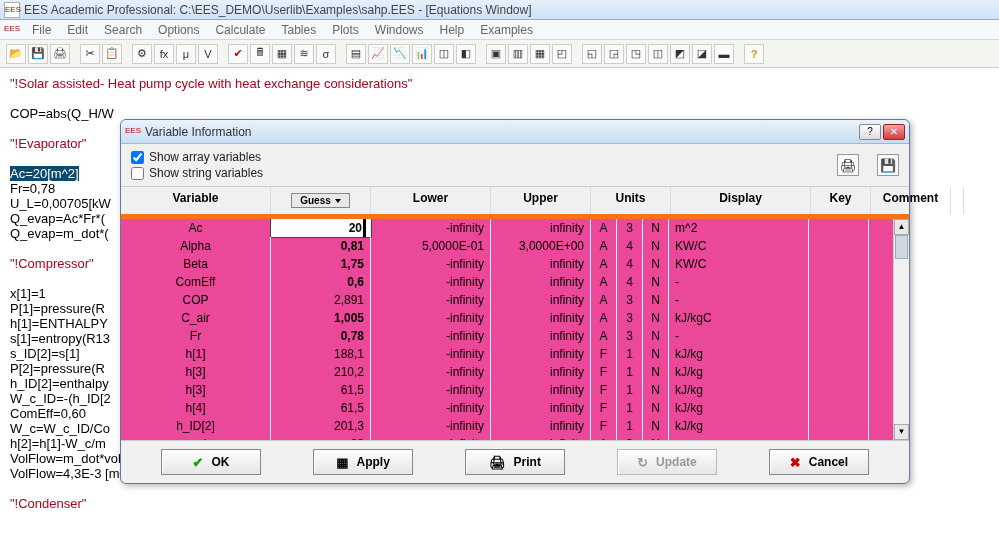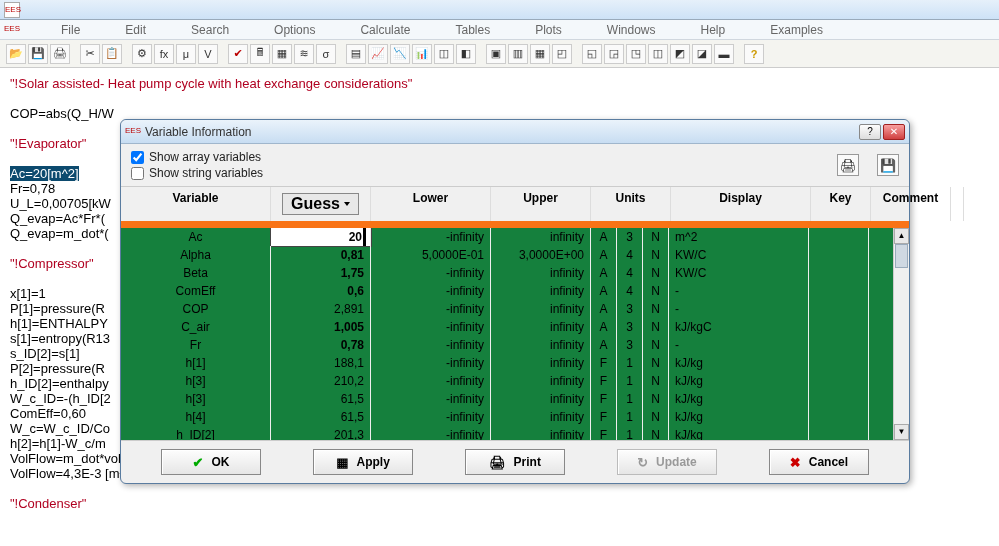--- a/index.html
+++ b/index.html
@@ -6,21 +6,21 @@
 body { background: #fff; width: 999px; height: 546px; overflow: hidden; font-size: 12px; }
 
 
 .main-titlebar { background: linear-gradient(#e6f0fa,#cde2f7); height: 20px; display: flex; align-items: center; padding: 0 4px; border-bottom: 1px solid #9ab; color: #444; }
 .main-titlebar .ees-logo { width: 16px; height: 16px; background: #fff; border: 1px solid #aaa; font-size: 8px; color: #b00; text-align: center; line-height: 14px; margin-right: 4px; }
 .main-titlebar .title { font-size: 12px; }
 
 
 .menubar { height: 20px; display: flex; align-items: center; padding: 0 4px; background: #f4f8fb; border-bottom: 1px solid #d0d7de; }
 .menubar .ees-logo { width: 16px; height: 16px; font-size: 8px; color: #b00; text-align: center; line-height: 14px; margin-right: 4px; }
-.menubar span { padding: 0 8px; color: #666; font-size: 12px; margin-left: 29px; }
+.menubar span { padding: 0 8px; color: #666; font-size: 12px; }
 
 
 .toolbar { height: 28px; background: #f4f4f0; border-bottom: 1px solid #ccc; display: flex; align-items: center; padding: 0 6px; gap: 2px; }
 .toolbar .btn { width: 20px; height: 20px; border: 1px solid #ccc; background: #fafafa; display: flex; align-items: center; justify-content: center; font-size: 11px; color: #333; }
 .toolbar .sep { width: 6px; }
 
 
 .code-area { padding: 8px 10px; font-family: "Courier New", monospace; font-size: 13px; line-height: 15px; position: relative; }
 .code-area .red { color: #b00020; }
 .code-area .blue { color: #0040c0; }
@@ -35,27 +35,27 @@
 .dialog-titlebar .winbtn { width: 22px; height: 16px; border: 1px solid #888; background: linear-gradient(#fdfdfd,#ddd); margin-left: 2px; text-align: center; font-size: 10px; line-height: 14px; border-radius: 2px; }
 .dialog-titlebar .winbtn.close { background: linear-gradient(#f8a0a0,#d04040); color: #fff; border-color: #a02020; }
 
 .dialog-top { padding: 6px 10px 4px; display: flex; align-items: flex-start; justify-content: space-between; }
 .checks label { display: flex; align-items: center; font-size: 12px; color: #222; margin-bottom: 2px; }
 .checks input { margin-right: 5px; }
 .top-icons { display: flex; gap: 18px; padding-top: 4px; }
 .top-icons .ibtn { width: 22px; height: 22px; border: 1px solid #999; background: #fafafa; display: flex; align-items: center; justify-content: center; font-size: 13px; }
 
 
-.grid-header { display: grid; grid-template-columns: 150px 100px 120px 100px 80px 140px 60px 80px 8px; background: #f0f0f0; border-top: 1px solid #ccc; border-bottom: 7px solid #f97316; font-weight: bold; font-size: 12px; }
+.grid-header { display: grid; grid-template-columns: 150px 100px 120px 100px 80px 140px 60px 80px 8px; background: #f0f0f0; border-top: 1px solid #ccc; border-bottom: 5px solid #f97316; font-weight: bold; font-size: 12px; }
 .grid-header div { padding: 4px 6px; border-right: 1px solid #ddd; text-align: center; }
-.grid-header .guess-btn { background: #e8e8e8; border: 1px solid #888; display: inline-flex; align-items: center; padding: 1px 8px; margin: 2px auto; font-weight: bold; font-size: 16px; }
+.grid-header .guess-btn { background: #e8e8e8; border: 1px solid #888; display: inline-flex; align-items: center; padding: 1px 8px; margin: 2px auto; font-weight: bold; font-size: 10px; }
 .grid-header .guess-btn .caret { margin-left: 4px; border-top: 4px solid #000; border-left: 3px solid transparent; border-right: 3px solid transparent; }
 
 
-.grid-body { flex: 1; overflow: hidden; background: #15803d; position: relative; border-bottom: 1px solid #ccc; }
+.grid-body { flex: 1; overflow: hidden; background: #ec4899; position: relative; border-bottom: 1px solid #ccc; }
 .grid-row { display: grid; grid-template-columns: 150px 100px 120px 100px 26px 26px 26px 140px 60px 80px; font-size: 12px; height: 18px; align-items: center; }
 .grid-row > div { padding: 0 6px; border-right: 1px solid #eee; height: 100%; display: flex; align-items: center; }
 .grid-row .c-var { justify-content: center; }
 .grid-row .c-guess { justify-content: flex-end; font-weight: bold; }
 .grid-row .c-guess.norm { font-weight: normal; }
 .grid-row .c-low, .grid-row .c-up { justify-content: flex-end; }
 .grid-row .c-d1, .grid-row .c-d2, .grid-row .c-d3 { justify-content: center; padding: 0 2px; }
 .grid-row .c-units { justify-content: flex-start; }
 .grid-row.first .c-guess { background: #fff; outline: 1px solid #444; font-weight: bold; padding-right: 4px; }
 .grid-row.first .valsep { width: 3px; height: 100%; background: #000; margin-left: 1px; }
@@ -71,20 +71,21 @@
 .dbtn.disabled { color: #999; border-color: #bbb; }
 .dbtn .ic { font-size: 13px; }
 .dbtn .ic.ok { color: #0a0; }
 .dbtn .ic.cancel { color: #c00; font-weight: bold; }
 </style>
 </head>
 <body>
 
 <div class="main-titlebar">
   <div class="ees-logo">EES</div>
+  <div class="title">EES Academic Professional:  C:\EES_DEMO\Userlib\Examples\sahp.EES - [Equations Window]</div>
 </div>
 
 <div class="menubar">
   <div class="ees-logo">EES</div>
   <span>File</span>
   <span>Edit</span>
   <span>Search</span>
   <span>Options</span>
   <span>Calculate</span>
   <span>Tables</span>

